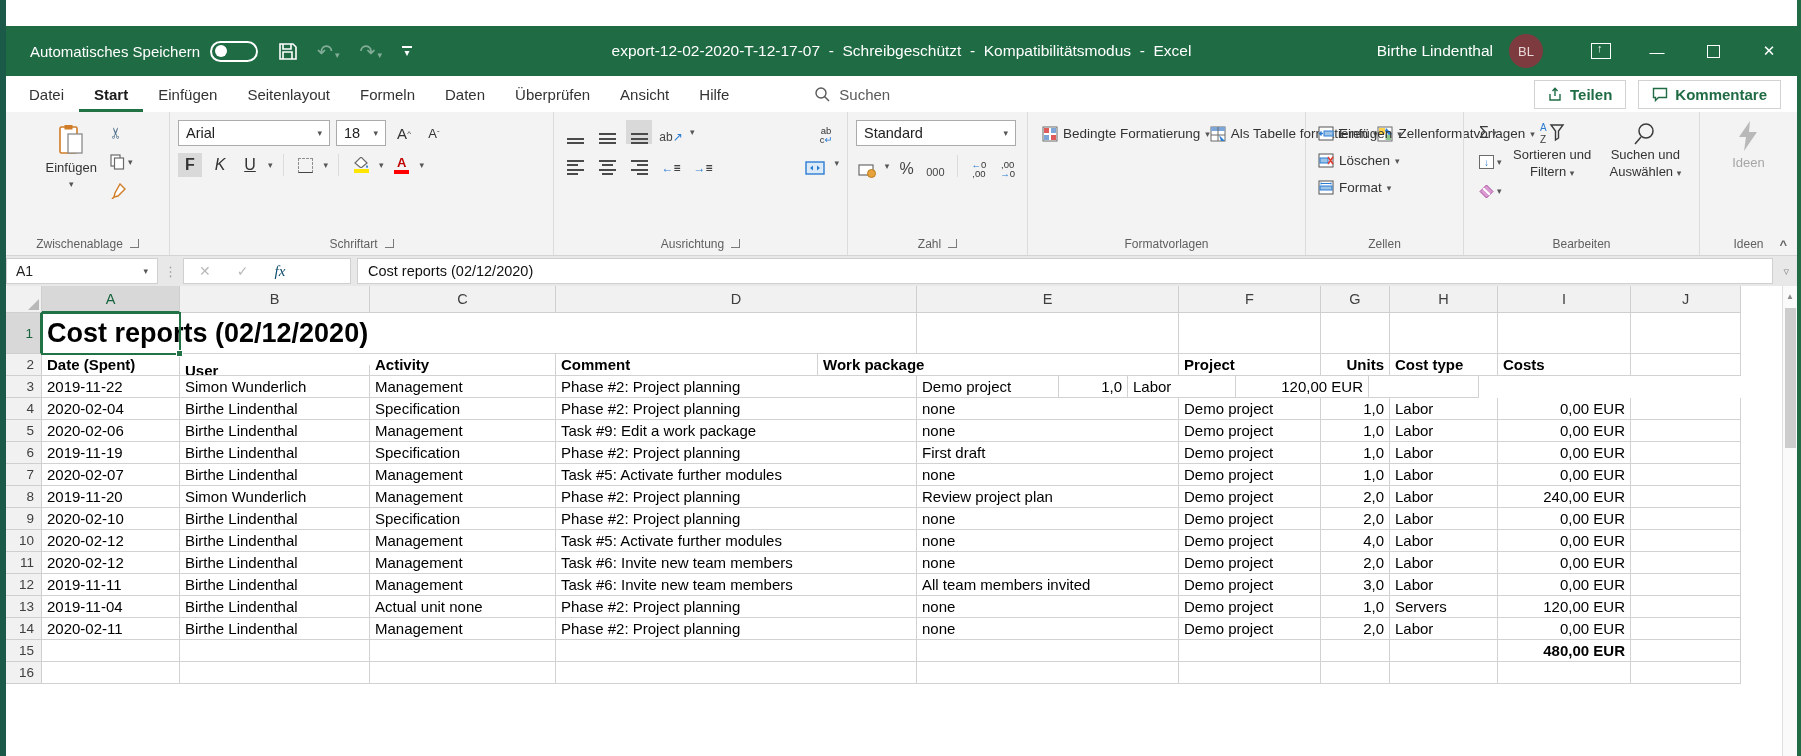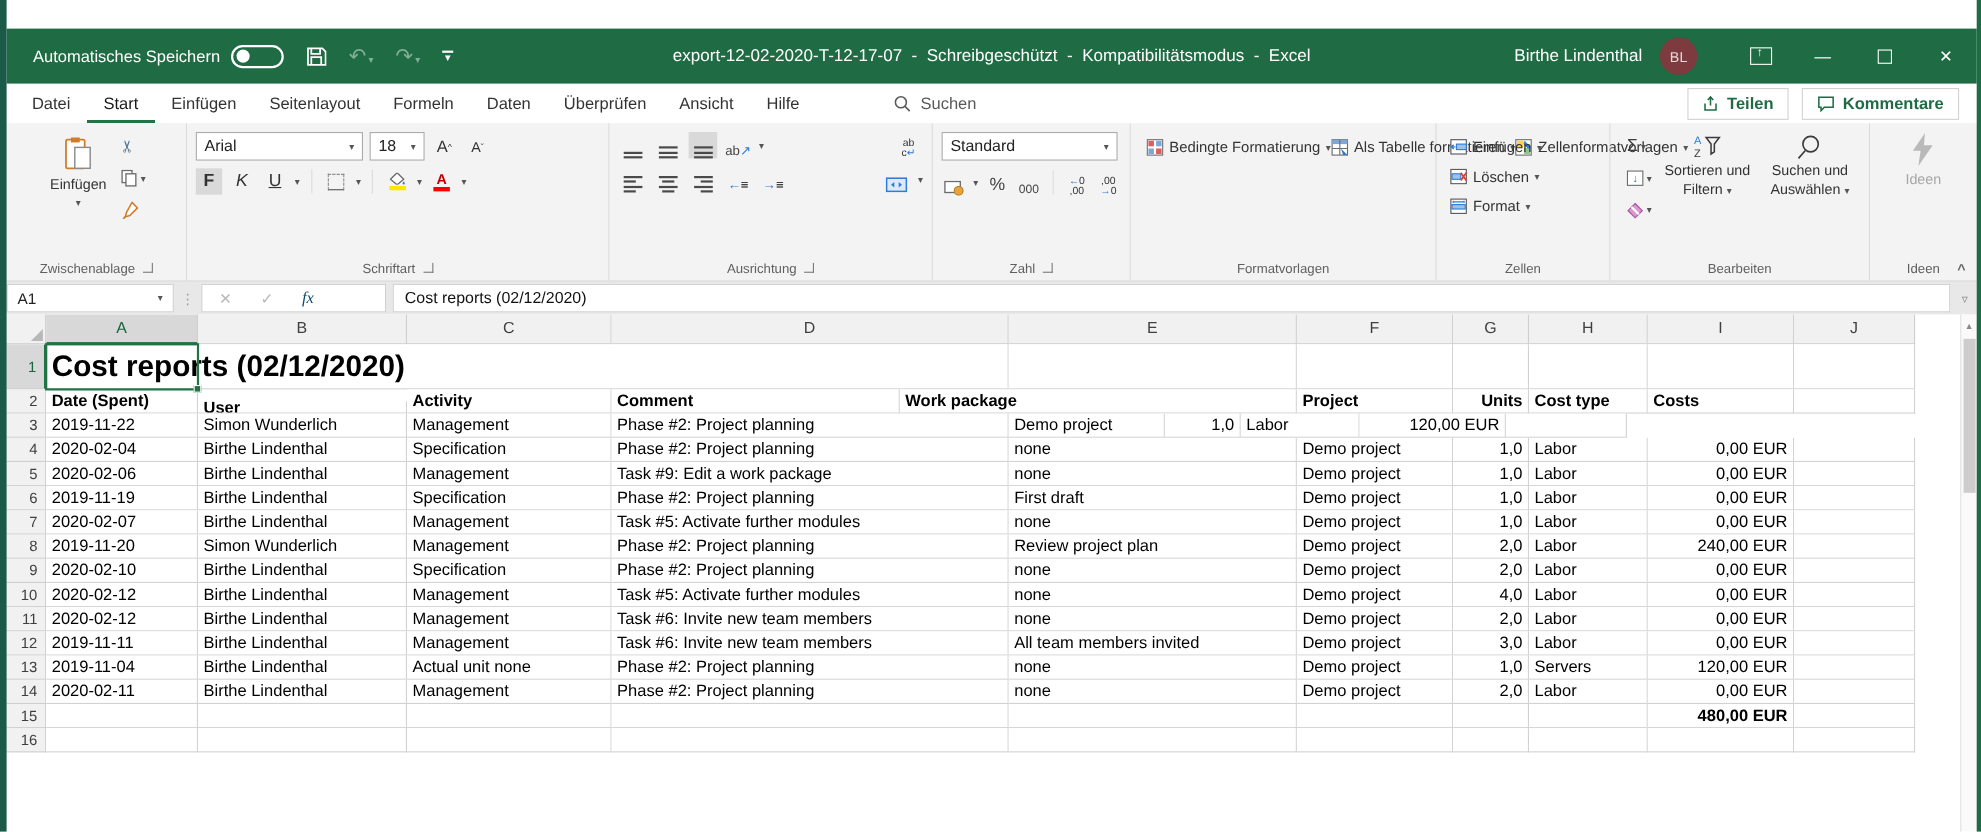--- a/index.html
+++ b/index.html
@@ -29,21 +29,21 @@
             display:flex; align-items:center; justify-content:center; font-size:13px; margin-right:30px; }
   .winbtn { width:56px; height:50px; display:flex; align-items:center; justify-content:center; font-size:15px; }
   .ribopt { width:20px; height:16px; border:1.5px solid #fff; position:relative; display:block; }
   .ribopt::after { content:"↑"; position:absolute; left:5px; top:-2px; font-size:11px; }
   .maxbox { width:13px; height:13px; border:1.5px solid #fff; display:block; }
 
   
   .tabrow { height:36px; background:#fff; display:flex; align-items:center; font-size:15px; color:#333; flex:0 0 auto; }
   .tabs { display:flex; height:100%; margin-left:8px; }
   .tab { padding:16px 15px; height:100%; display:flex; align-items:center; cursor:default; }
-  .tab.active { font-weight:normal; color:#1a1a1a; box-shadow:inset 0 -3px 0 #217346; }
+  .tab.active { font-weight:bold; color:#1a1a1a; box-shadow:inset 0 -3px 0 #217346; }
   .searchbox { display:flex; align-items:center; gap:9px; color:#595959; margin-left:70px; }
   .tr-actions { margin-left:auto; display:flex; gap:12px; margin-right:16px; }
   .action-btn { border:1px solid #d2d2d2; background:#fff; color:#1f6b44; font-weight:bold; height:29px;
                 padding:0 13px; display:flex; align-items:center; gap:7px; font-size:15px; }
 
   
   .ribbon { height:144px; background:#f3f3f3; display:flex; border-bottom:1px solid #d5d5d5; position:relative; flex:0 0 auto; }
   .group { display:flex; flex-direction:column; border-right:1px solid #dcdcdc; }
   .gc { flex:1; display:flex; padding:8px 8px 0; }
   .group-label { height:23px; display:flex; align-items:center; justify-content:center; gap:7px; color:#5f5f5f; font-size:12px; }

